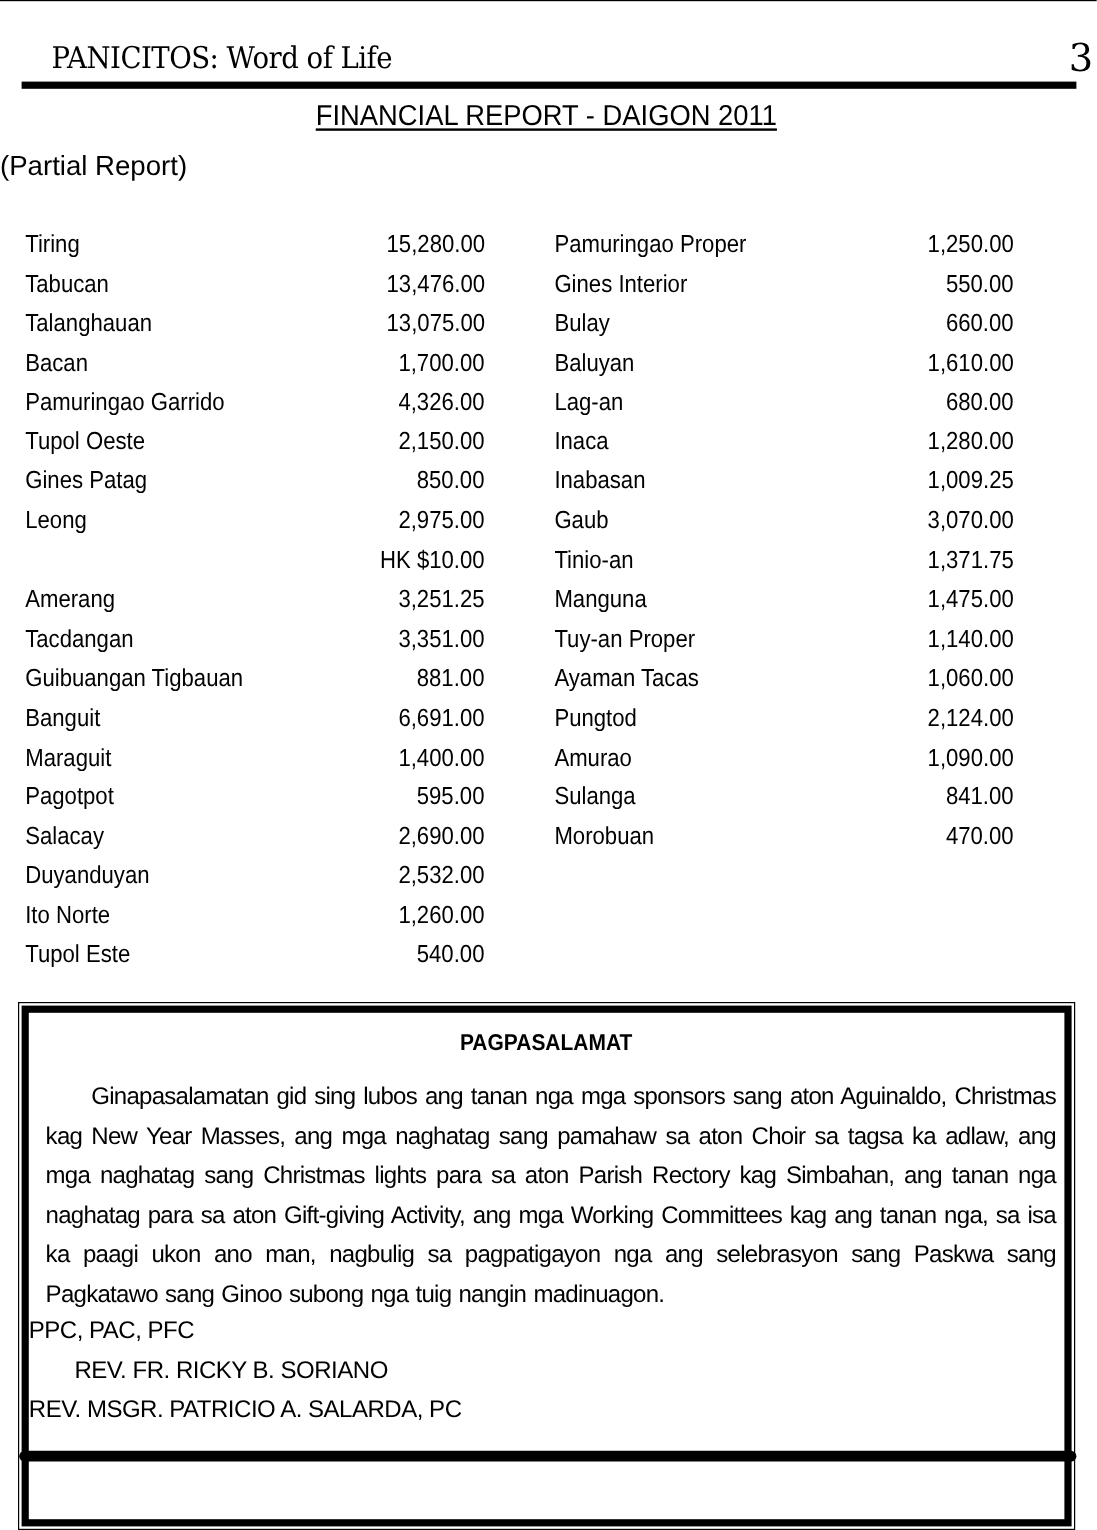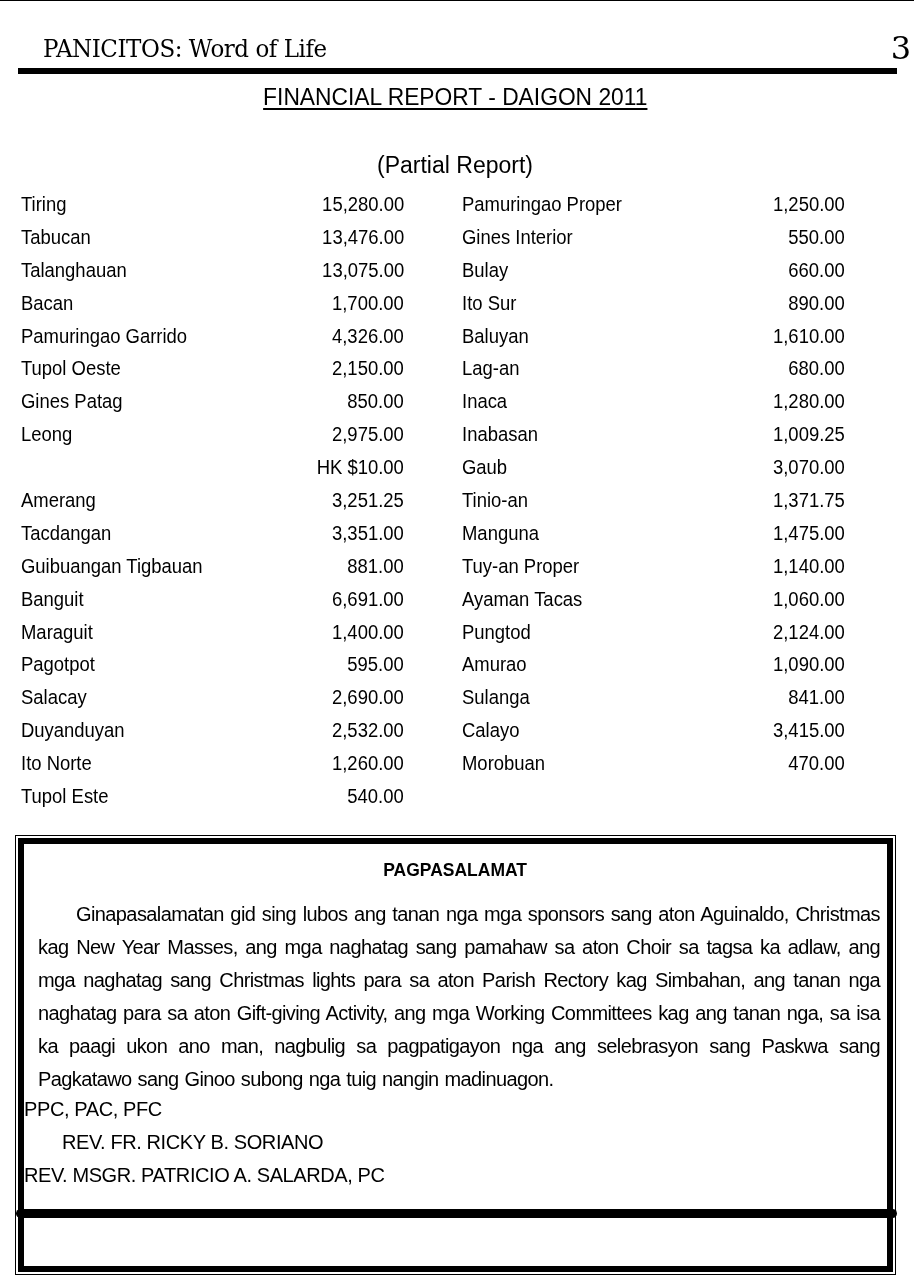--- a/index.html
+++ b/index.html
@@ -70,24 +70,23 @@
       text-underline-offset: 3px;
       text-decoration-thickness: 1.5px;
       display: inline-block;
       transform: scaleX(0.95);
     }
     .report-subtitle {
       position: absolute;
       left: 0;
       top: 123px;
       width: 910px;
-      text-align: center;
+      text-align: left;
       font-size: 23px;
       line-height: 30px;
-      margin-top: 27px;
     }
     .column {
       position: absolute;
       top: 188px;
     }
     .col-left { left: 21px; width: 383px; }
     .col-right { left: 462px; width: 383px; }
     .entry {
       position: relative;
       height: 32.9px;
@@ -278,24 +277,20 @@
     </div>
     <div class="entry">
       <span class="name">Gines Interior</span>
       <span class="amount">550.00</span>
     </div>
     <div class="entry">
       <span class="name">Bulay</span>
       <span class="amount">660.00</span>
     </div>
     <div class="entry">
-      <span class="name">Ito Sur</span>
-      <span class="amount">890.00</span>
-    </div>
-    <div class="entry">
       <span class="name">Baluyan</span>
       <span class="amount">1,610.00</span>
     </div>
     <div class="entry">
       <span class="name">Lag-an</span>
       <span class="amount">680.00</span>
     </div>
     <div class="entry">
       <span class="name">Inaca</span>
       <span class="amount">1,280.00</span>
@@ -328,24 +323,20 @@
       <span class="name">Pungtod</span>
       <span class="amount">2,124.00</span>
     </div>
     <div class="entry">
       <span class="name">Amurao</span>
       <span class="amount">1,090.00</span>
     </div>
     <div class="entry">
       <span class="name">Sulanga</span>
       <span class="amount">841.00</span>
-    </div>
-    <div class="entry">
-      <span class="name">Calayo</span>
-      <span class="amount">3,415.00</span>
     </div>
     <div class="entry">
       <span class="name">Morobuan</span>
       <span class="amount">470.00</span>
     </div>
   </div>
 
 <div class="thanks-box">
   <div class="thanks-inner">
     <div class="thanks-heading">

